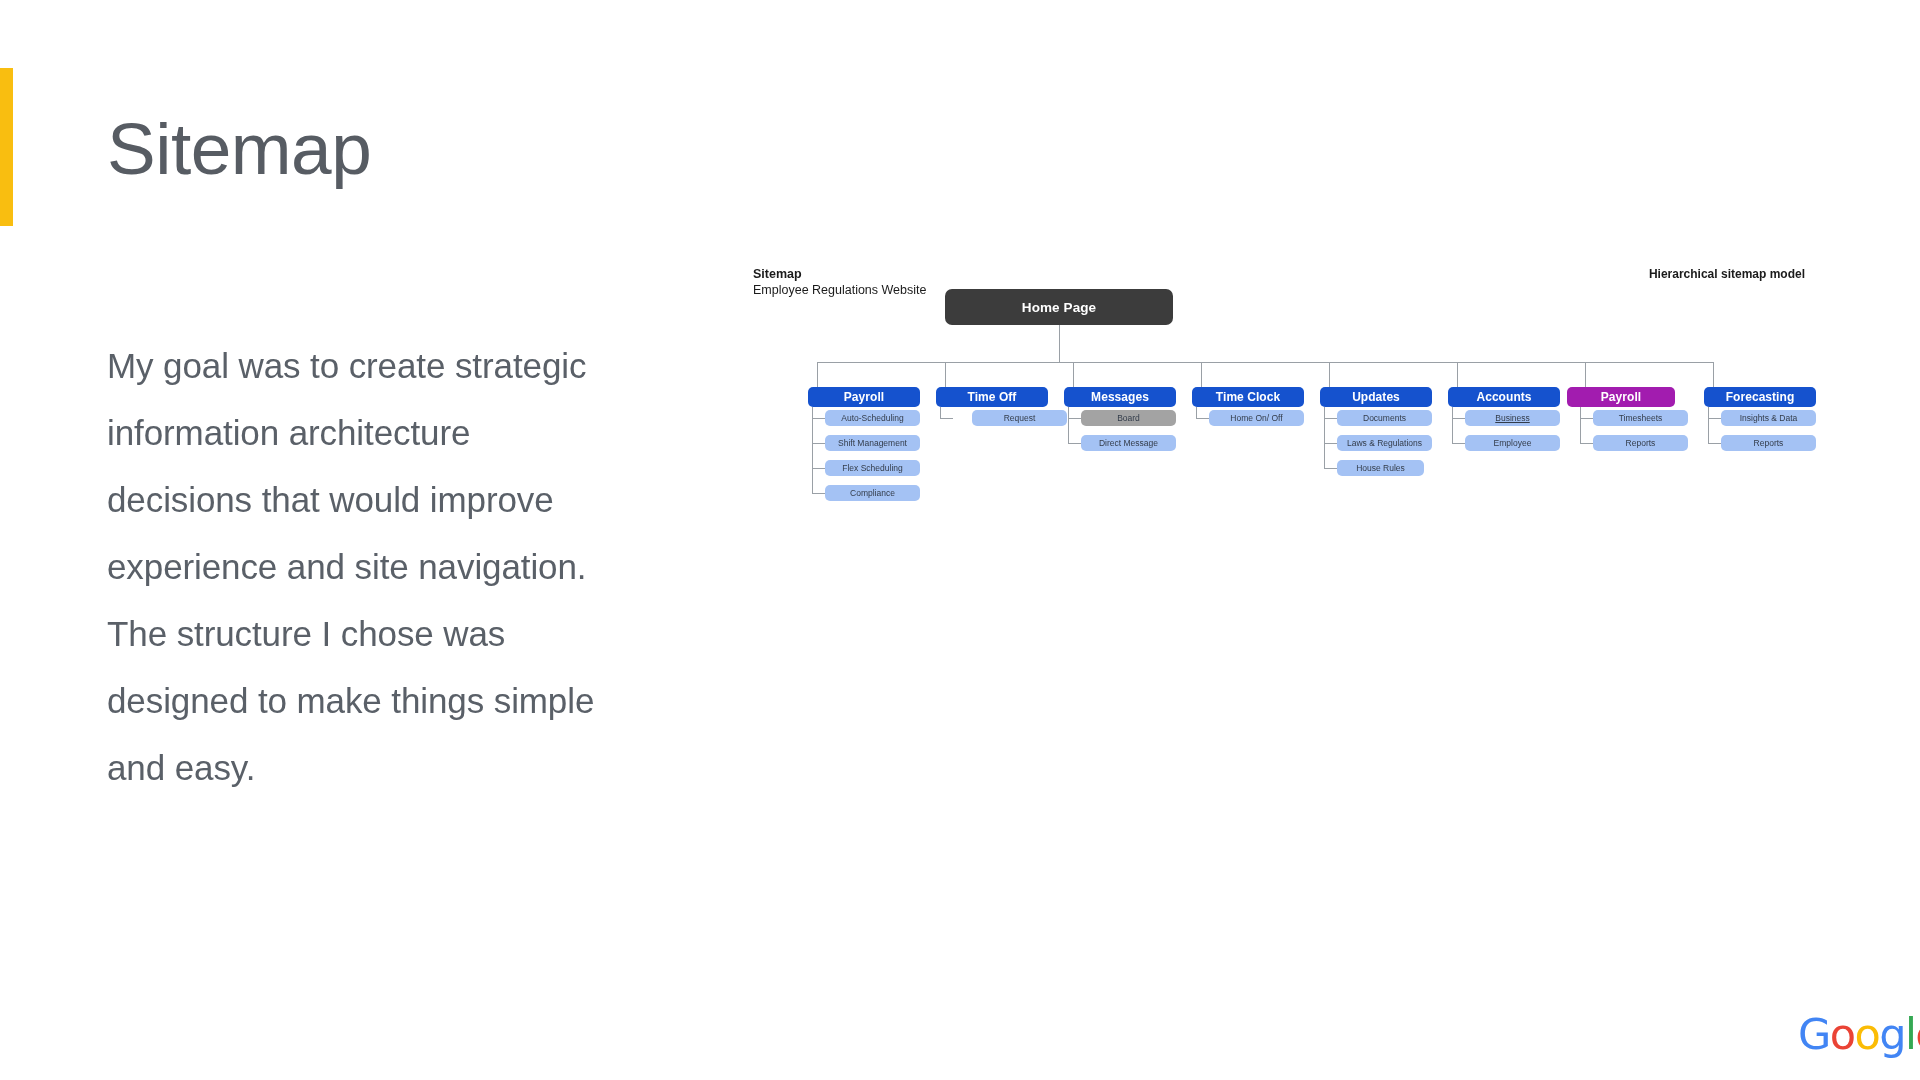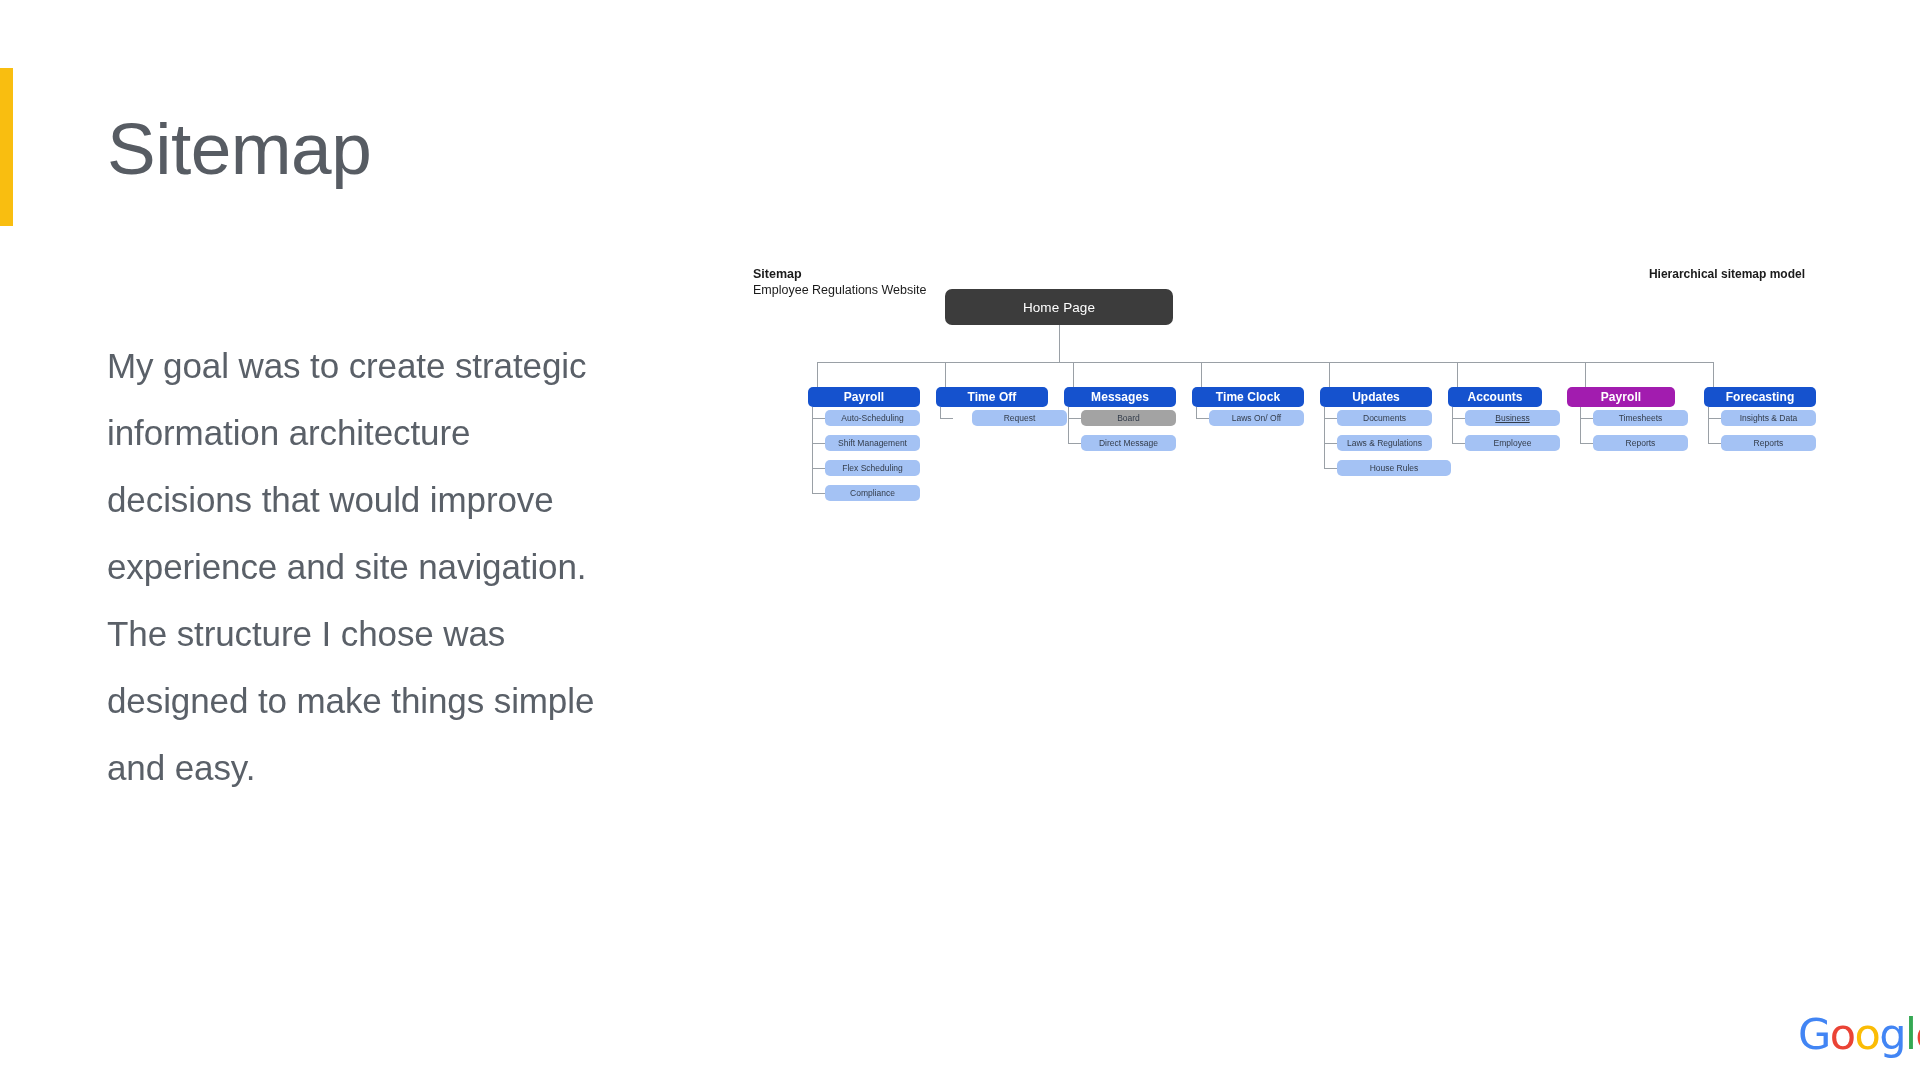--- a/index.html
+++ b/index.html
@@ -96,21 +96,21 @@
     display: flex;
     align-items: center;
     justify-content: center;
     text-align: center;
   }
   .node-root {
     background: #3C3C3C;
     color: #ffffff;
     border-radius: 7px;
     font-size: 13.5px;
-    font-weight: normal;
+    font-weight: bold;
     letter-spacing: 0.1px;
   }
   .node-l1 {
     background: #1552CE;
     color: #ffffff;
     border-radius: 5px;
     font-size: 12px;
     font-weight: bold;
     letter-spacing: 0.05px;
   }
@@ -187,32 +187,32 @@
       <div class="node node-l1" style="left: 319px; top: 129px; width: 112px; height: 20px; background: rgb(21, 82, 206); color: rgb(255, 255, 255);">Messages</div>
       <div class="line line-v" style="left: 323px; top: 149px; width: 1px; height: 36px; background: rgb(154, 160, 166);"></div>
       <div class="line line-h" style="left: 323px; top: 160px; width: 13px; height: 1px; background: rgb(154, 160, 166);"></div>
       <div class="node node-l2" style="left: 336px; top: 152px; width: 95px; height: 16px; background: #a3a3a3; color: rgb(51, 60, 74);">Board</div>
       <div class="line line-h" style="left: 323px; top: 185px; width: 13px; height: 1px; background: rgb(154, 160, 166);"></div>
       <div class="node node-l2" style="left: 336px; top: 177px; width: 95px; height: 16px; background: rgb(164, 194, 244); color: rgb(51, 60, 74);">Direct Message</div>
       <div class="line line-v" style="left: 456px; top: 104px; width: 1px; height: 25px; background: rgb(154, 160, 166);"></div>
       <div class="node node-l1" style="left: 447px; top: 129px; width: 112px; height: 20px; background: rgb(21, 82, 206); color: rgb(255, 255, 255);">Time Clock</div>
       <div class="line line-v" style="left: 451px; top: 149px; width: 1px; height: 11px; background: rgb(154, 160, 166);"></div>
       <div class="line line-h" style="left: 451px; top: 160px; width: 13px; height: 1px; background: rgb(154, 160, 166);"></div>
-      <div class="node node-l2" style="left: 464px; top: 152px; width: 95px; height: 16px; background: rgb(164, 194, 244); color: rgb(51, 60, 74);">Laws On/ Off</div>
+      <div class="node node-l2" style="left: 464px; top: 152px; width: 95px; height: 16px; background: rgb(164, 194, 244); color: rgb(51, 60, 74);">Home On/ Off</div>
       <div class="line line-v" style="left: 584px; top: 104px; width: 1px; height: 25px; background: rgb(154, 160, 166);"></div>
       <div class="node node-l1" style="left: 575px; top: 129px; width: 112px; height: 20px; background: rgb(21, 82, 206); color: rgb(255, 255, 255);">Updates</div>
       <div class="line line-v" style="left: 579px; top: 149px; width: 1px; height: 61px; background: rgb(154, 160, 166);"></div>
       <div class="line line-h" style="left: 579px; top: 160px; width: 13px; height: 1px; background: rgb(154, 160, 166);"></div>
       <div class="node node-l2" style="left: 592px; top: 152px; width: 95px; height: 16px; background: rgb(164, 194, 244); color: rgb(51, 60, 74);">Documents</div>
       <div class="line line-h" style="left: 579px; top: 185px; width: 13px; height: 1px; background: rgb(154, 160, 166);"></div>
       <div class="node node-l2" style="left: 592px; top: 177px; width: 95px; height: 16px; background: rgb(164, 194, 244); color: rgb(51, 60, 74);">Laws &amp; Regulations</div>
       <div class="line line-h" style="left: 579px; top: 210px; width: 13px; height: 1px; background: rgb(154, 160, 166);"></div>
-      <div class="node node-l2" style="left: 592px; top: 202px; width: 114px; height: 16px; background: rgb(164, 194, 244); color: rgb(51, 60, 74);">House Rules</div>
+      <div class="node node-l2" style="left: 592px; top: 202px; width: 87px; height: 16px; background: rgb(164, 194, 244); color: rgb(51, 60, 74);">House Rules</div>
       <div class="line line-v" style="left: 712px; top: 104px; width: 1px; height: 25px; background: rgb(154, 160, 166);"></div>
-      <div class="node node-l1" style="left: 703px; top: 129px; width: 94px; height: 20px; background: rgb(21, 82, 206); color: rgb(255, 255, 255);">Accounts</div>
+      <div class="node node-l1" style="left: 703px; top: 129px; width: 112px; height: 20px; background: rgb(21, 82, 206); color: rgb(255, 255, 255);">Accounts</div>
       <div class="line line-v" style="left: 707px; top: 149px; width: 1px; height: 36px; background: rgb(154, 160, 166);"></div>
       <div class="line line-h" style="left: 707px; top: 160px; width: 13px; height: 1px; background: rgb(154, 160, 166);"></div>
       <div class="node node-l2" style="left: 720px; top: 152px; width: 95px; height: 16px; background: rgb(164, 194, 244); color: rgb(51, 60, 74); text-decoration: underline;">Business</div>
       <div class="line line-h" style="left: 707px; top: 185px; width: 13px; height: 1px; background: rgb(154, 160, 166);"></div>
       <div class="node node-l2" style="left: 720px; top: 177px; width: 95px; height: 16px; background: rgb(164, 194, 244); color: rgb(51, 60, 74);">Employee</div>
       <div class="line line-v" style="left: 840px; top: 104px; width: 1px; height: 25px; background: rgb(154, 160, 166);"></div>
       <div class="node node-l1" style="left: 822px; top: 129px; width: 108px; height: 20px; background: #a21caf; color: rgb(255, 255, 255);">Payroll</div>
       <div class="line line-v" style="left: 835px; top: 149px; width: 1px; height: 36px; background: rgb(154, 160, 166);"></div>
       <div class="line line-h" style="left: 835px; top: 160px; width: 13px; height: 1px; background: rgb(154, 160, 166);"></div>
       <div class="node node-l2" style="left: 848px; top: 152px; width: 95px; height: 16px; background: rgb(164, 194, 244); color: rgb(51, 60, 74);">Timesheets</div>

